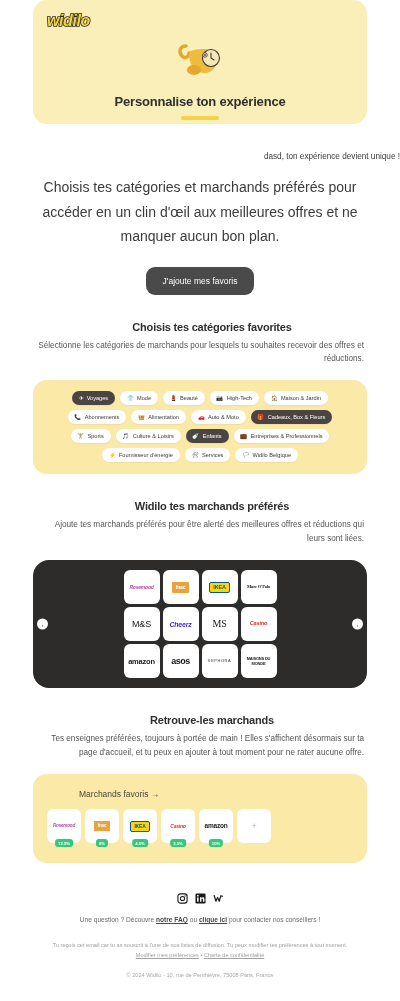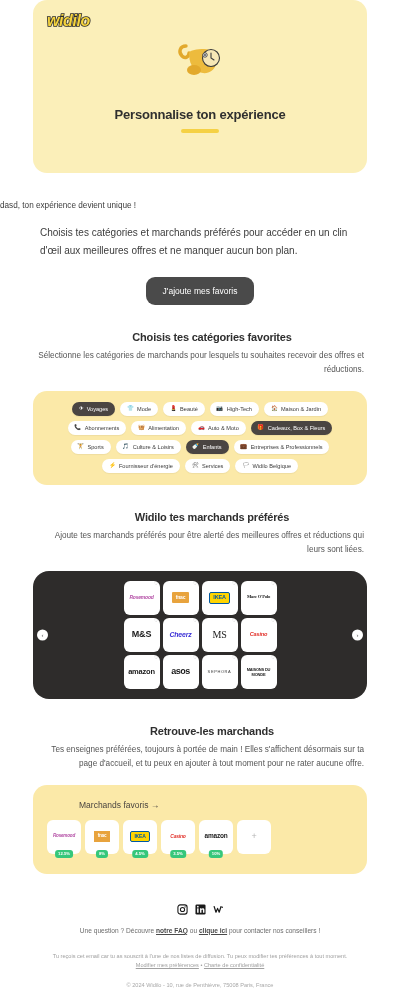--- a/index.html
+++ b/index.html
@@ -10,54 +10,54 @@
   }
   body { width: 400px; height: 1001px; overflow: hidden; position: relative; }
 
   
   .hero {
     margin: 0 33px;
     background: #fbefb9;
     border-radius: 14px;
     padding: 12px 0 22px 0;
     position: relative;
-    height: 173px;
+    height: 124px;
   }
   .logo {
     margin-left: 14px;
     font-size: 16px;
     font-weight: bold;
     letter-spacing: -0.4px;
     color: #f5d33d;
     -webkit-text-stroke: 1.6px #2b2b2b;
     paint-order: stroke fill;
     font-style: italic;
     display: inline-block;
   }
   .mascot { text-align: center; margin-top: 6px; height: 52px; }
   .hero-title {
     text-align: center;
     font-size: 13px;
     font-weight: bold;
     color: #2f2f2f;
-    margin-top: 19px;
+    margin-top: 6px;
     letter-spacing: -0.2px;
   }
   .hero-underline {
     width: 38px; height: 4px; border-radius: 3px;
     background: #f5d145; margin: 7px auto 0 auto;
   }
 
   
   .intro-line {
-    text-align: left; font-size: 8.2px; color: #3c3c3c;
+    text-align: right; font-size: 8.2px; color: #3c3c3c;
     margin-top: 28px;
   }
   .intro-para {
-    text-align: left; font-size: 10px; color: #3c3c3c;
+    text-align: center; font-size: 14px; color: #3c3c3c;
     line-height: 1.75; margin: 14px 40px 0 40px;
   }
   .cta-wrap { text-align: center; margin-top: 18px; }
   .cta {
     display: inline-block;
     background: #4a4a4a; color: #fff;
     font-size: 8.5px; border: none; border-radius: 9px;
     padding: 9px 17px; cursor: pointer;
   }
 
@@ -286,21 +286,21 @@
         <span class="heart">♡</span>
         <span class="m-logo" style="background:#ffd400;color:#0058a3;padding:2px 3px;border:1.4px solid #0058a3;border-radius:2px;font-size:5.5px">IKEA</span>
       </div>
     <div class="m-card">
         <span class="heart">♡</span>
         <span class="m-logo" style="font-family:'Liberation Serif',serif;font-size:4.6px;color:#1a1a1a">Marc O'Polo</span>
       </div>
 
     <div class="m-card">
         <span class="heart">♡</span>
-        <span class="m-logo" style="font-size:9px;color:#1a1a1a;font-weight:bold">M&amp;S</span>
+        <span class="m-logo" style="font-size:9px;color:#1a1a1a;font-weight:normal">M&amp;S</span>
       </div>
     <div class="m-card">
         <span class="heart">♡</span>
         <span class="m-logo" style="font-size:7px;color:#3a2fd6;font-style:italic">Cheerz</span>
       </div>
     <div class="m-card">
         <span class="heart">♡</span>
         <span class="m-logo" style="font-size:10px;color:#1a1a1a;font-weight:normal;font-family:'Liberation Serif',serif">MS</span>
       </div>
     <div class="m-card">

